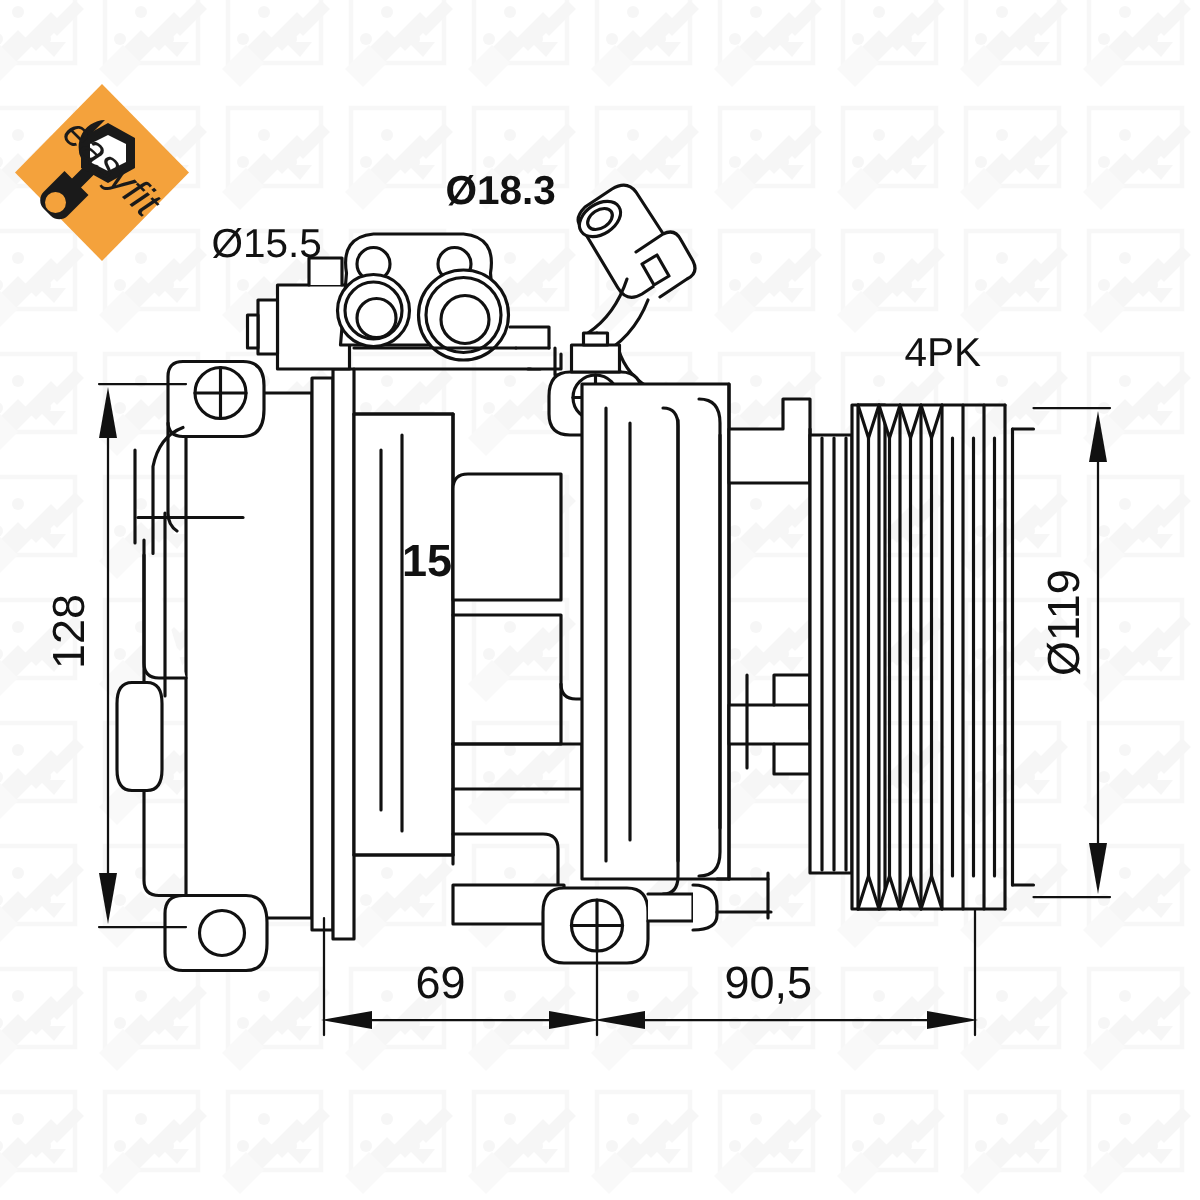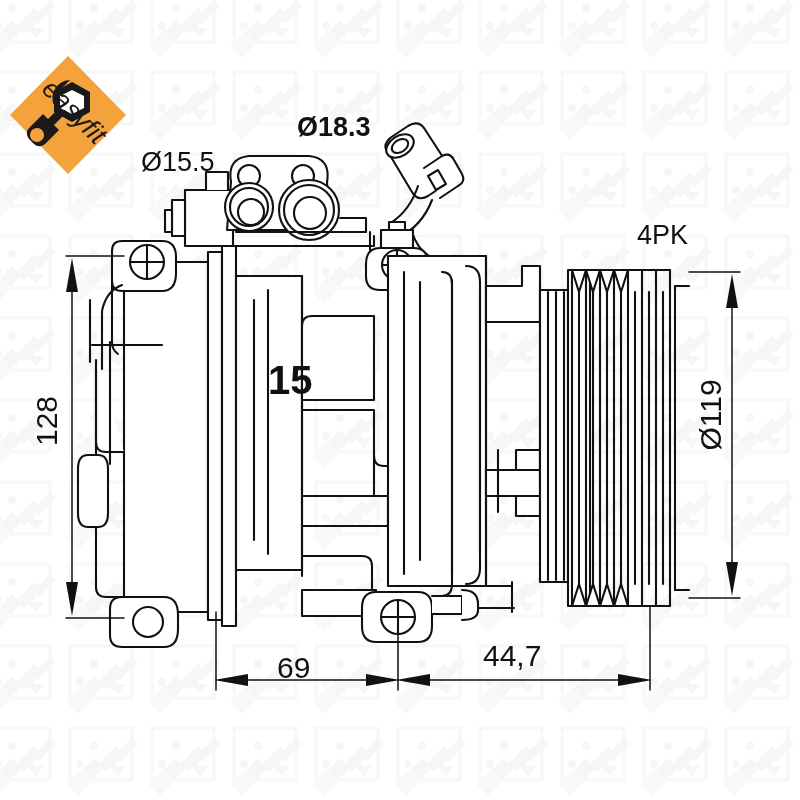--- a/index.html
+++ b/index.html
@@ -277,31 +277,31 @@
       <polygon points="396,680 430,674 430,686" fill="#111111" stroke="none"></polygon>
       <polygon points="652,680 618,674 618,686" fill="#111111" stroke="none"></polygon>
     </g>
 
   </svg>
 
   <div class="dimtext" style="left:141px; top:136px; font-size:27px;margin-top:13px;">Ø15.5</div>
 
   <div class="dimtext" style="left:297px; top:114px; font-size:27px;font-weight:bold;">Ø18.3</div>
 
-  <div class="dimtext" style="left:637px; top:222px; font-size:27px;">4PK</div>
-
-  <div class="dimtext" style="left:268px; top:360px; font-size:40px; font-weight:600;">15</div>
+  <div class="dimtext" style="left:603px; top:222px; font-size:27px;">4PK</div>
+
+  <div class="dimtext" style="left:268px; top:360px; font-size:30px; font-weight:600;">15</div>
 
   <div class="dimtext" style="left:22px; top:406px; font-size:30px; transform:rotate(-90deg); transform-origin:center;">128</div>
 
   <div class="dimtext" style="left:675px; top:400px; font-size:30px; transform:rotate(-90deg); transform-origin:center;">Ø119</div>
 
-  <div class="dimtext" style="left:277px; top:641px; font-size:30px;margin-top:12px;">69</div>
-
-  <div class="dimtext" style="left:483px; top:641px; font-size:30px;">44,7</div>
+  <div class="dimtext" style="left:277px; top:641px; font-size:30px;">69</div>
+
+  <div class="dimtext" style="left:483px; top:641px; font-size:30px;">90,5</div>
 
   <svg id="easyfit" viewBox="0 0 124 126" xmlns="http://www.w3.org/2000/svg">
     <polygon points="62,4 120,63 62,122 4,63" fill="#F4A23C"></polygon>
     <g fill="#1a1a1a">
       <path d="M64,28
                a18,18 0 0 0 -13,30
                l-9,9
                l-5,-5
                l-14,14
                a8,8 0 0 0 0,11

